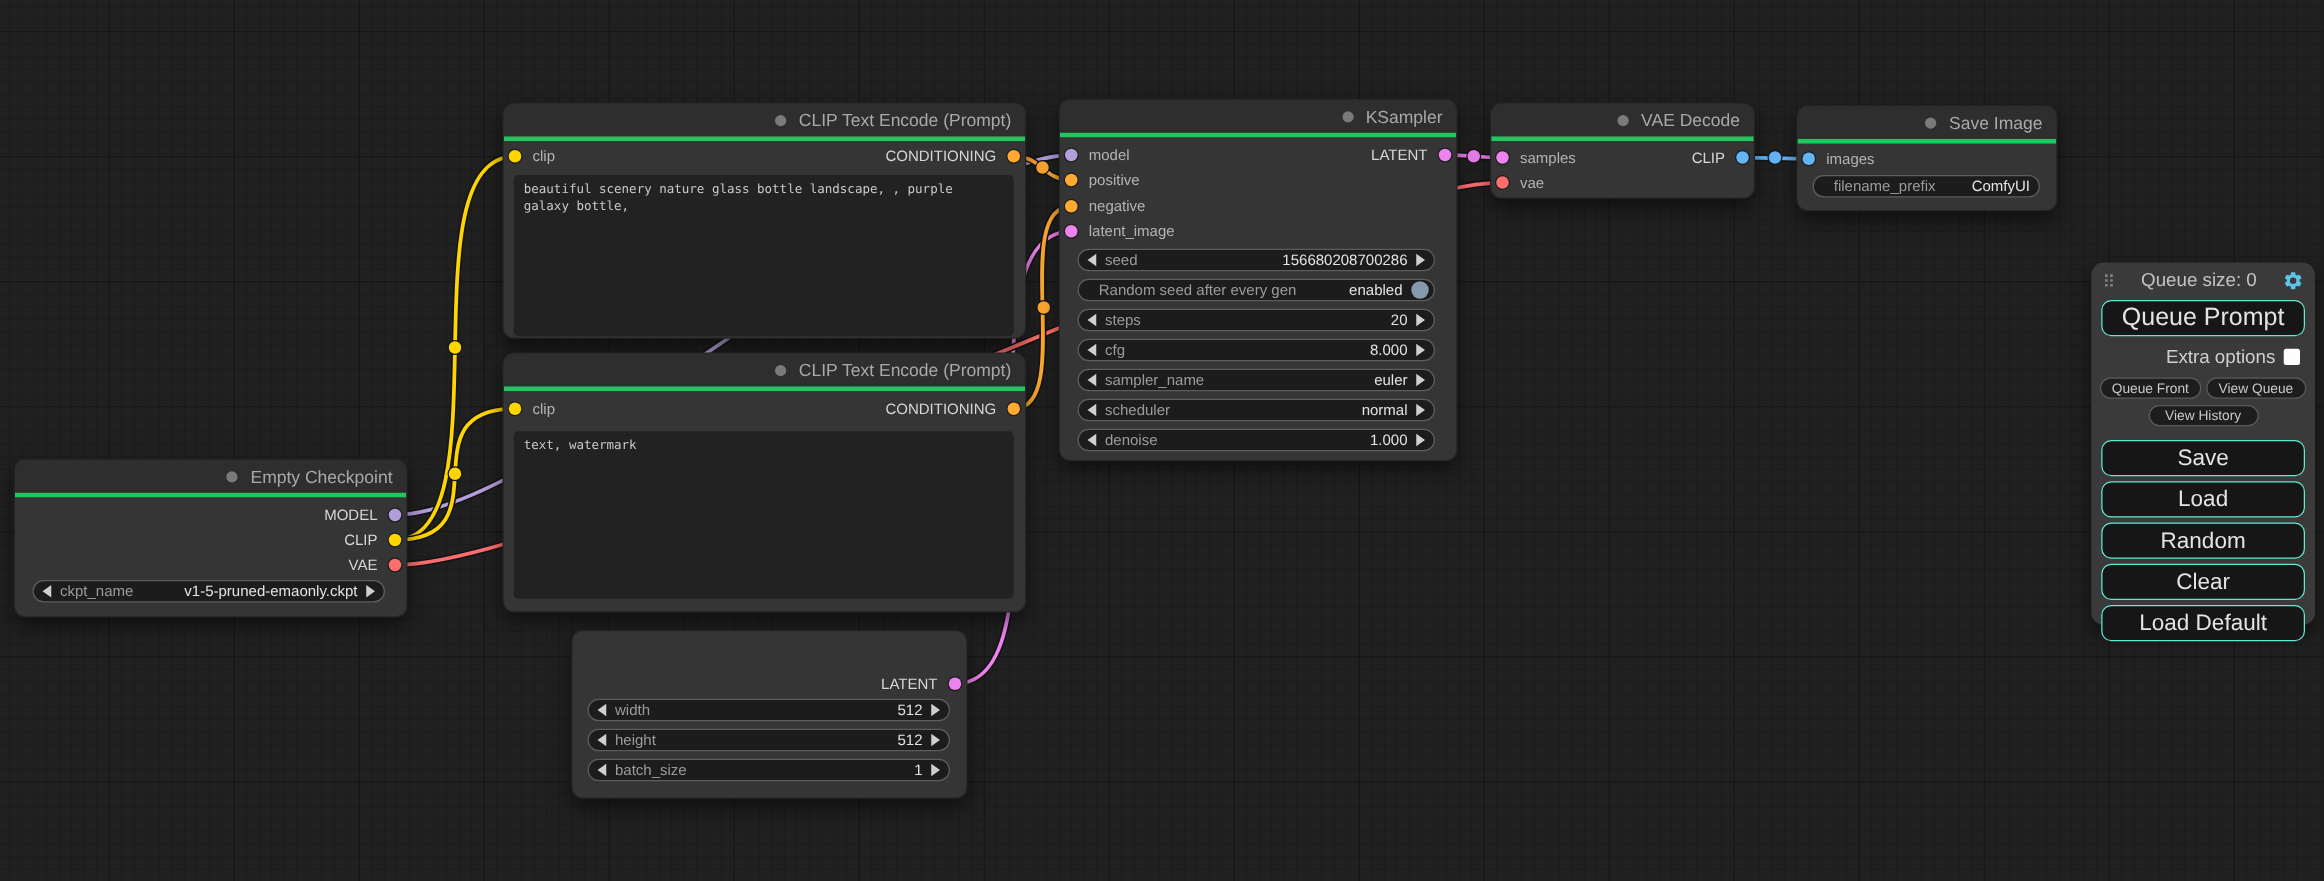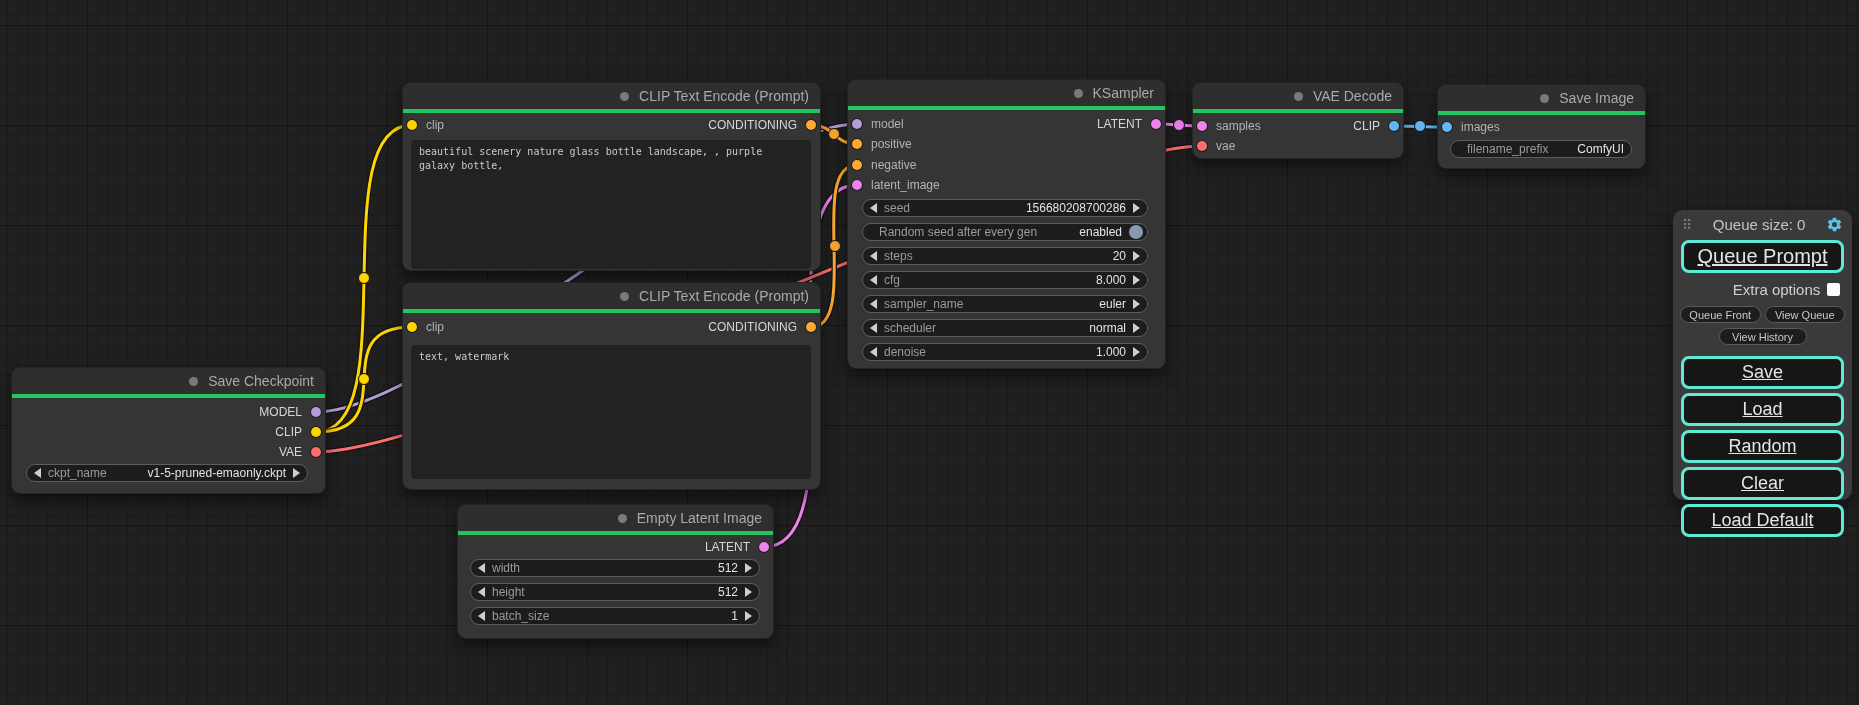--- a/index.html
+++ b/index.html
@@ -39,22 +39,22 @@
   .promptbox{position:absolute;left:8px;right:9px;background:#222;border-radius:4px;padding:5px 8px;
     font-family:"DejaVu Sans Mono",monospace;font-size:10px;line-height:14px;color:#cacaca;
     box-sizing:border-box;white-space:pre-wrap;word-break:break-word;overflow:hidden;}
 
   .qpanel{position:absolute;left:1673px;top:210px;width:179px;height:290px;background:#3a3a3a;
     border-radius:10px;z-index:3;box-sizing:border-box;box-shadow:0 8px 18px rgba(0,0,0,.5);}
   .qhead{display:flex;align-items:center;padding:6px 9px 3px;}
   .qhandle{color:#828282;font-size:14px;line-height:1;}
   .qtitle{flex:1;text-align:center;font-size:15px;color:#c3c3c3;}
   .qgear{display:flex;align-items:center;}
-  .btn-big{margin:4px 8px;height:27px;background:#161616;border:3px solid #5eead4;border-radius:8px;
-    color:#e4e4e4;font-size:18px;display:flex;align-items:center;justify-content:center;cursor:pointer;text-decoration:underline;}
+  .btn-big{margin:4px 8px;height:27px;background:#161616;border:1px solid #5eead4;border-radius:8px;
+    color:#e4e4e4;font-size:18px;display:flex;align-items:center;justify-content:center;cursor:pointer;}
   .btn-qp{font-size:20px;}
   .extra{display:flex;align-items:center;justify-content:center;gap:7px;margin-top:8px;font-size:15px;color:#cfcfcf;padding-left:48px;}
   .chk{width:13px;height:13px;background:#fdfdfd;border-radius:2px;}
   .qsmallrow{display:flex;gap:4px;margin:8px 7px 0;}
   .btn-sm{height:15px;background:#1d1d1d;border:1px solid #5a5a5a;border-radius:9px;color:#c9c9c9;
     font-size:11px;display:flex;align-items:center;justify-content:center;flex:1;}
   .btn-hist{width:86px;margin:5px auto 0;flex:none;}
   .spacer-top{margin-top:11px;}
 </style>
 </head>
@@ -93,21 +93,21 @@
     <circle cx="1179" cy="125" r="5.5" fill="#EE82EE" stroke="#141414" stroke-width="1"></circle>
 
     <path class="wire-under" d="M1394,126 C1420,126 1421,127 1447,127"></path>
     <path class="wire" d="M1394,126 C1420,126 1421,127 1447,127" stroke="#64B5F6"></path>
     <circle cx="1420" cy="126" r="5.5" fill="#64B5F6" stroke="#141414" stroke-width="1"></circle>
   </svg>
 
   <div class="node" style="left:12px;top:368px;width:313px;height:125px">
     <div class="nh">
       <span class="ndot"></span>
-      <span class="nt">Save Checkpoint</span>
+      <span class="nt">Empty Checkpoint</span>
     </div>
     <div class="port out" style="top:44px">
       <span class="pdot" style="background: rgb(179, 157, 219);"></span>
       <span class="plabel">MODEL</span>
     </div>
     <div class="port out" style="top:64px">
       <span class="pdot" style="background: rgb(255, 213, 0);"></span>
       <span class="plabel">CLIP</span>
     </div>
     <div class="port out" style="top:84px">
@@ -250,24 +250,20 @@
       <span class="pdot" style="background: rgb(100, 181, 246);"></span>
       <span class="plabel">images</span>
     </div>
     <div class="widget" style="top:55px;left:12px;right:13px;padding-left:16px">
       <span class="wlabel">filename_prefix</span>
       <span class="wvalue">ComfyUI</span>
     </div>
   </div>
 
   <div class="node" style="left:458px;top:505px;width:315px;height:133px">
-    <div class="nh">
-      <span class="ndot"></span>
-      <span class="nt">Empty Latent Image</span>
-    </div>
     <div class="port out" style="top:42px">
       <span class="pdot" style="background: rgb(238, 130, 238);"></span>
       <span class="plabel">LATENT</span>
     </div>
     <div class="widget" style="top:54px;left:12px;right:13px">
       <span class="arrL"></span>
       <span class="wlabel">width</span>
       <span class="wvalue">512</span>
       <span class="arrR"></span>
     </div>

